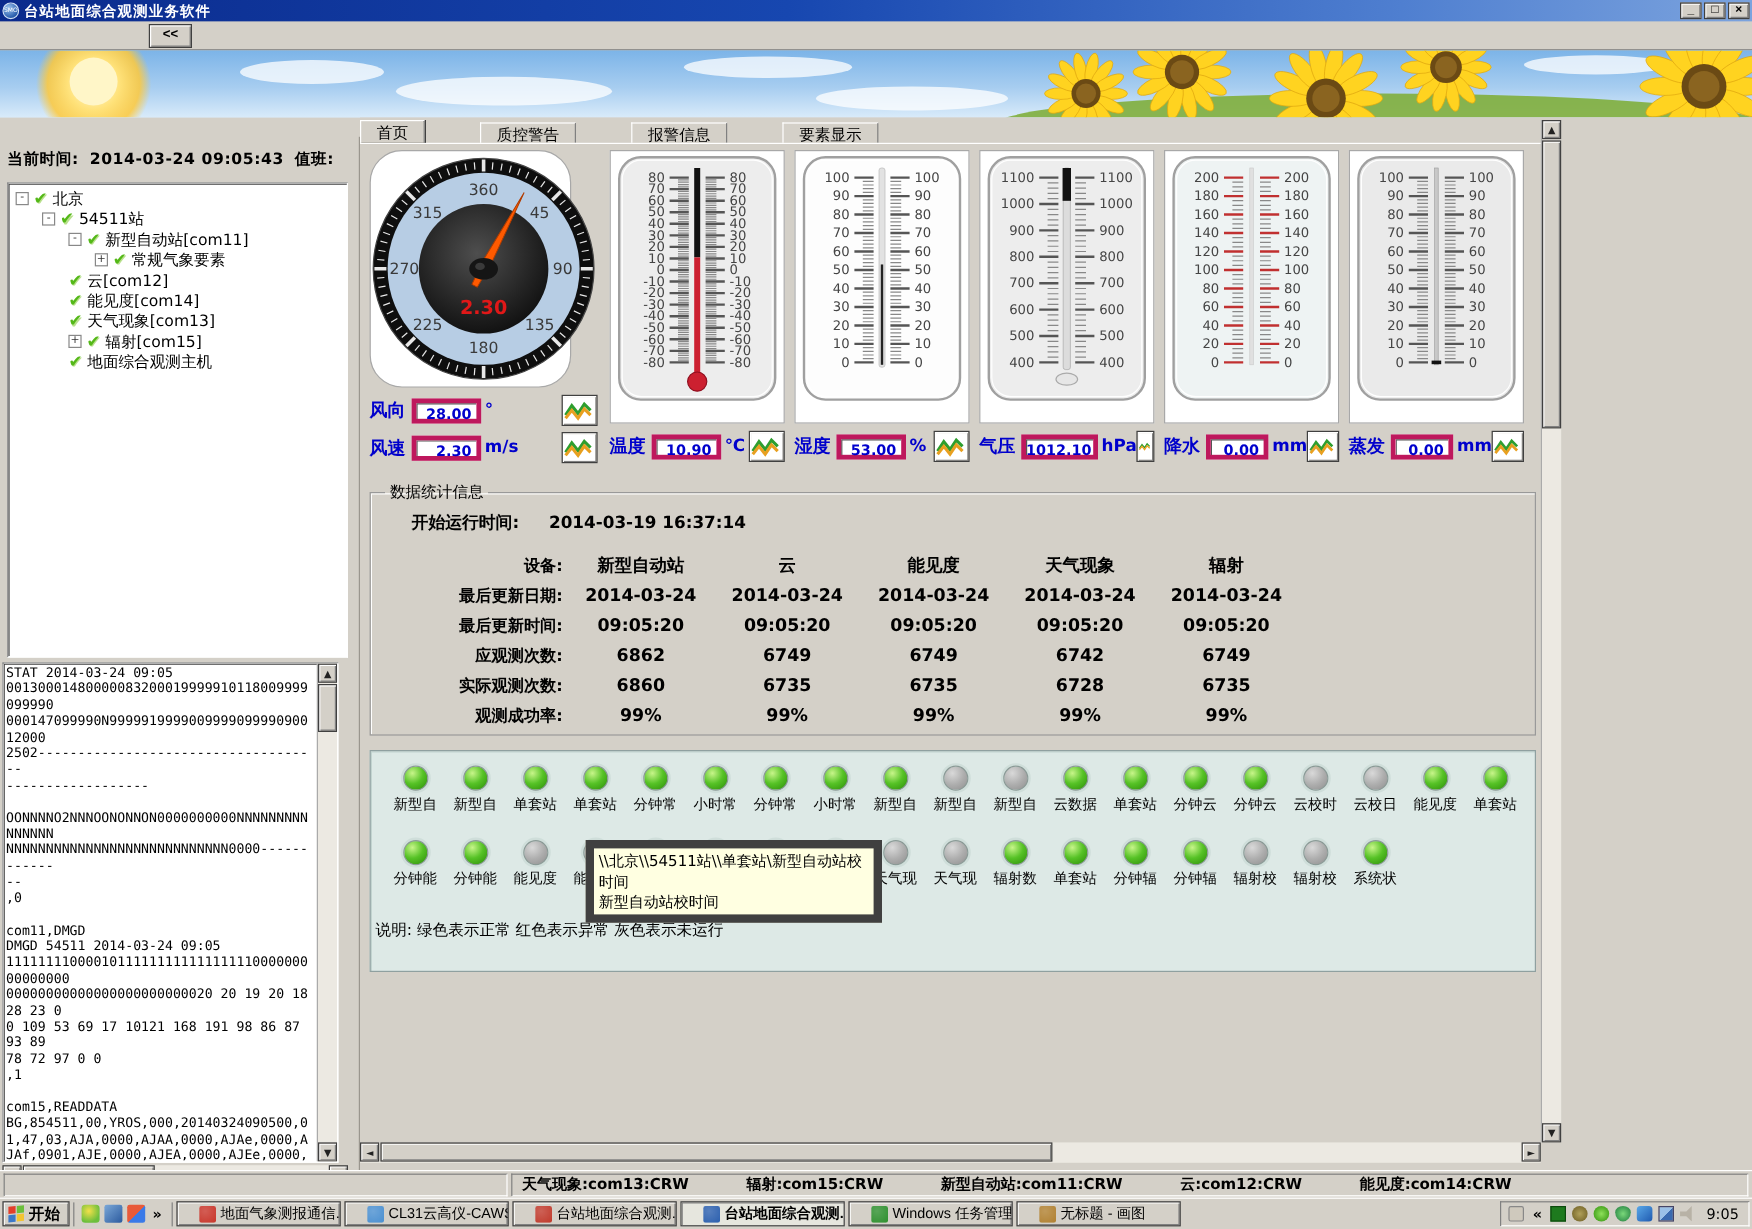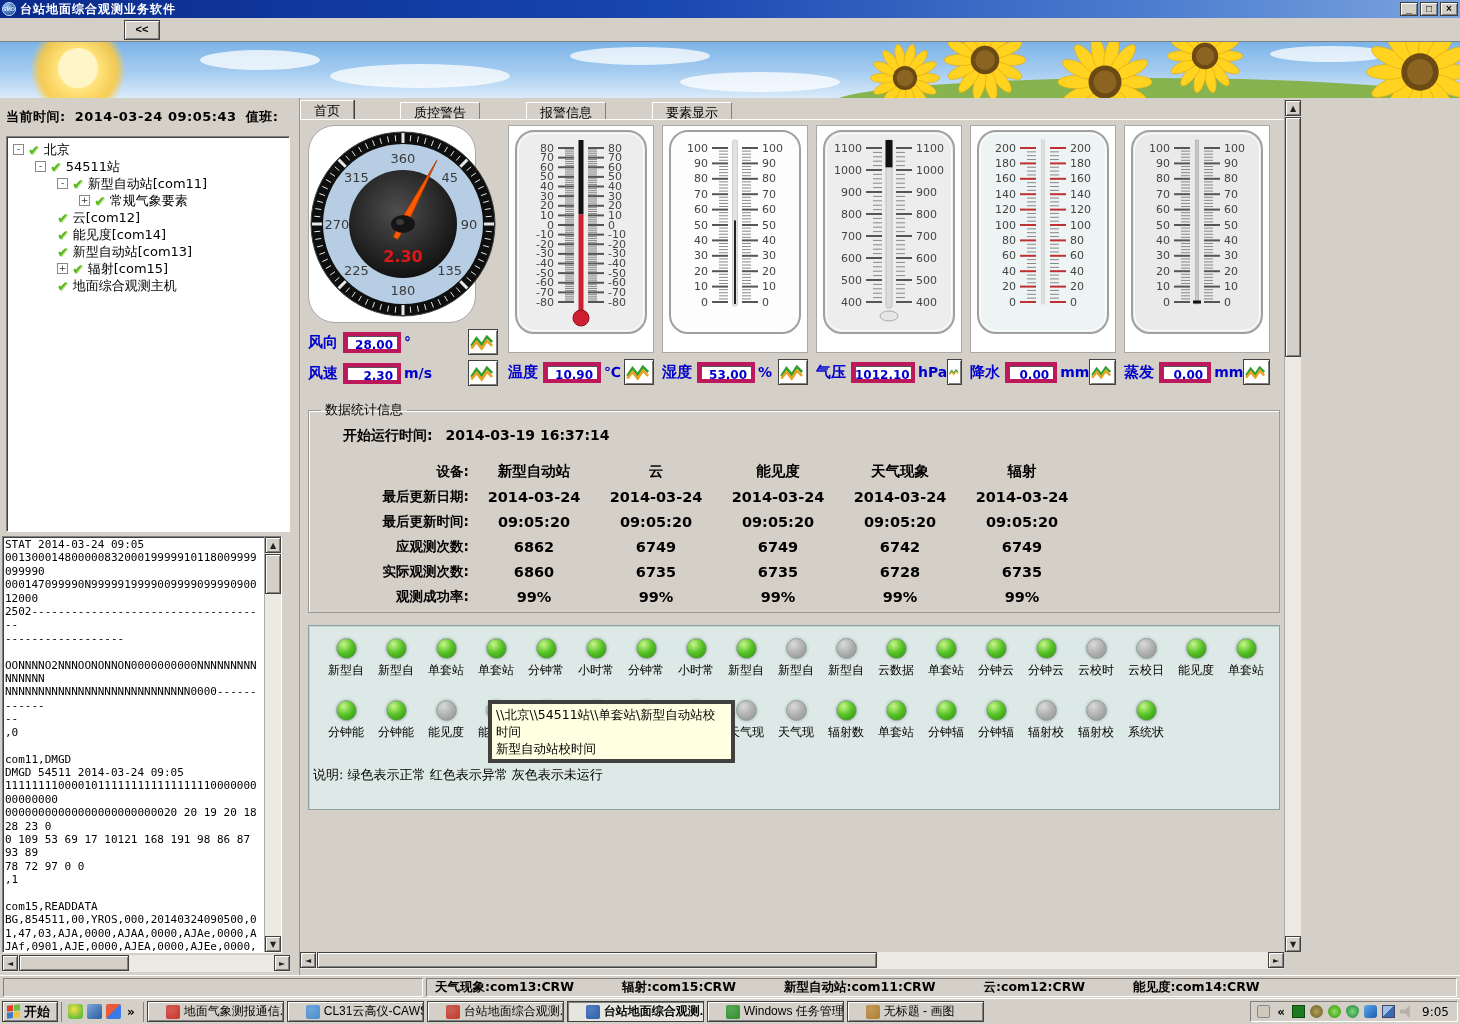--- a/index.html
+++ b/index.html
@@ -28,21 +28,21 @@
 
 
 .banner { position:absolute; left:0; top:42px; width:1460px; height:56px;
   background:linear-gradient(180deg,#7cb4e8 0%,#a7cdf0 55%,#d9ebfa 100%); overflow:hidden; }
 .banner svg { position:absolute; left:0; top:0; }
 
 
 .workspace { position:absolute; left:0; top:98px; width:1460px; height:877px; display:flex; }
 
 
-.left-panel { position:relative; width:300px; height:877px; background:#d4d0c8; border-right:1px solid #9a968e; padding:10px 0 0 6px; }
+.left-panel { position:relative; width:300px; height:877px; background:#d4d0c8; border-right:1px solid #9a968e; padding:10px 0 0 6px;margin-top:16px; }
 .time-line { font-size:13px; font-weight:bold; color:#000; margin-bottom:9px; letter-spacing:0.5px; }
 .time-line span { margin-right:4px; }
 .tree-box { position:absolute; left:6px; top:38px; width:284px; height:396px; overflow:hidden; background:#fff; padding:4px 2px; }
 .tree-row { display:flex; align-items:center; height:17px; white-space:nowrap; font-size:13px; }
 .expander { width:11px; height:11px; border:1px solid #888; background:#fff; font-size:9px; line-height:9px; text-align:center; margin-right:4px; color:#333; flex:none; }
 .check { color:#54b818; font-weight:bold; font-size:14px; margin-right:4px; text-shadow:1px 1px 0 #b8e08c; flex:none; }
 .log-box { position:absolute; left:2px; top:438px; width:280px; height:417px; background:#fff; overflow:hidden; }
 .log-text { position:absolute; left:2px; top:1px; right:18px; bottom:1px; overflow:hidden;
   font-family:"DejaVu Sans Mono","Liberation Mono",monospace; font-size:11px; line-height:13.4px;
   white-space:pre-wrap; word-break:break-all; color:#000; }
@@ -79,37 +79,37 @@
 .g-unit { color:#0000cc; font-weight:bold; font-size:14px; margin-left:3px; white-space:nowrap; }
 .chart-btn { margin-left:auto; width:30px; height:26px; padding:1px; background:#d4d0c8; border:1px solid #404040;
   box-shadow:inset 1px 1px 0 #fff, inset -1px -1px 0 #808080; }
 .chart-btn svg { background:#fff; display:block; width:100%; height:100%; }
 
 
 .stats { position:relative; margin:16px 0 0 8px; width:972px; height:212px; border:1px solid #999;
   box-shadow:inset 1px 1px 0 #fff; padding:2px 0 0 4px; background:transparent; }
 .stats legend { font-size:13px; padding:0 4px; margin-left:8px; color:#000; }
 .start-line { margin:6px 0 14px 30px; font-size:14px; font-weight:bold; }
-.start-line .lb { margin-right:8px; }
+.start-line .lb { margin-right:20px; }
 .stats-row { display:grid; grid-template-columns:160px 122px 122px 122px 122px 122px; height:25px; align-items:center; }
 .stats-row .rl { text-align:right; font-size:13.5px; font-weight:bold; color:#000; padding-right:4px; }
 .stats-row .rv { text-align:center; font-size:14.5px; font-weight:bold; color:#000; }
 
 
 .led-panel { position:relative; margin:12px 0 0 8px; width:972px; height:185px; background:#dde9e6; border:1px solid #8fa0a0;
   box-shadow:inset 1px 1px 0 #c2d4d0; }
 .led-row { position:absolute; left:12px; display:flex; }
 .led-row.r1 { top:12px; } .led-row.r2 { top:74px; }
 .led-cell { width:50px; display:flex; flex-direction:column; align-items:center; }
 .led { width:21px; height:21px; border-radius:50%; border:1px solid #8a9a96; box-shadow:0 0 0 2px #cfdeda; }
 .led.green { background:radial-gradient(circle at 35% 28%,#c8f58a,#56c226 48%,#2b8c08); }
 .led.gray  { background:radial-gradient(circle at 35% 28%,#d9d9d9,#aeaeae 52%,#8f8f8f); }
 .led-label { margin-top:3px; font-size:12px; color:#000; white-space:nowrap; }
 .legend-line { position:absolute; left:4px; top:140px; font-size:13px; color:#000; }
-.tooltip { position:absolute; left:179px; top:74px; width:247px; background:#ffffe1; border:4px solid #404040;
+.tooltip { position:absolute; left:179px; top:74px; width:247px; background:#ffffe1; border:7px solid #404040;
   font-size:12.5px; color:#000; padding:2px 4px; line-height:17px; z-index:5; }
 
 
 .main-hscroll { left:0; top:854px; width:984px; }
 .main-vscroll { position:absolute; left:984px; top:2px; width:17px; height:852px; background:#ece9e2; border-left:1px solid #aaa; }
 .main-vscroll .arr { position:absolute; left:0; width:16px; height:16px; font-size:8px; text-align:center; line-height:15px; color:#222; }
 .main-vscroll .arr.up { top:0; } .main-vscroll .arr.dn { bottom:0; }
 .main-vscroll .thumb { position:absolute; left:0; width:16px; top:17px; height:240px; }
 
 
@@ -296,21 +296,21 @@
           <div class="tree-row" style="padding-left: 48px;">
             <span class="check">✔</span>
             <span>云[com12]</span>
           </div>
           <div class="tree-row" style="padding-left: 48px;">
             <span class="check">✔</span>
             <span>能见度[com14]</span>
           </div>
           <div class="tree-row" style="padding-left: 48px;">
             <span class="check">✔</span>
-            <span>新型自动站[com13]</span>
+            <span>天气现象[com13]</span>
           </div>
           <div class="tree-row" style="padding-left: 48px;">
             <span class="expander">+</span>
             <span class="check">✔</span>
             <span>辐射[com15]</span>
           </div>
           <div class="tree-row" style="padding-left: 48px;">
             <span class="check">✔</span>
             <span>地面综合观测主机</span>
           </div>

